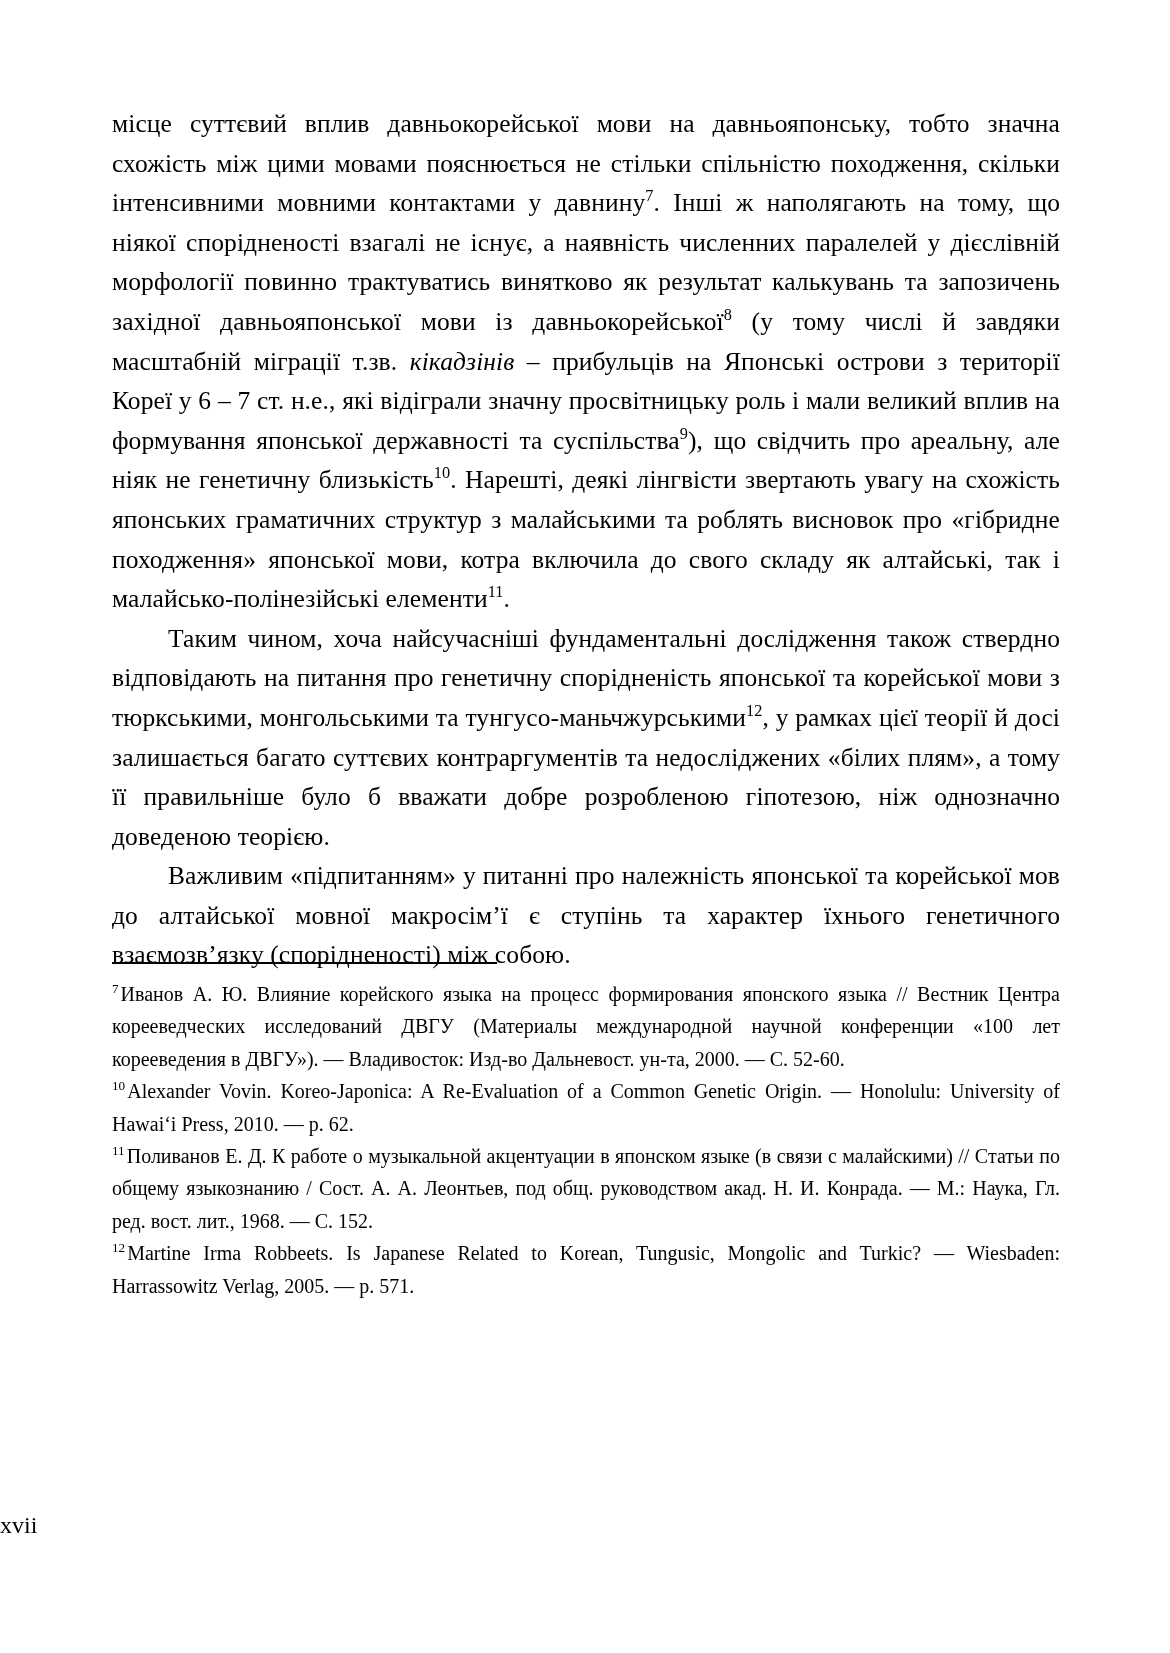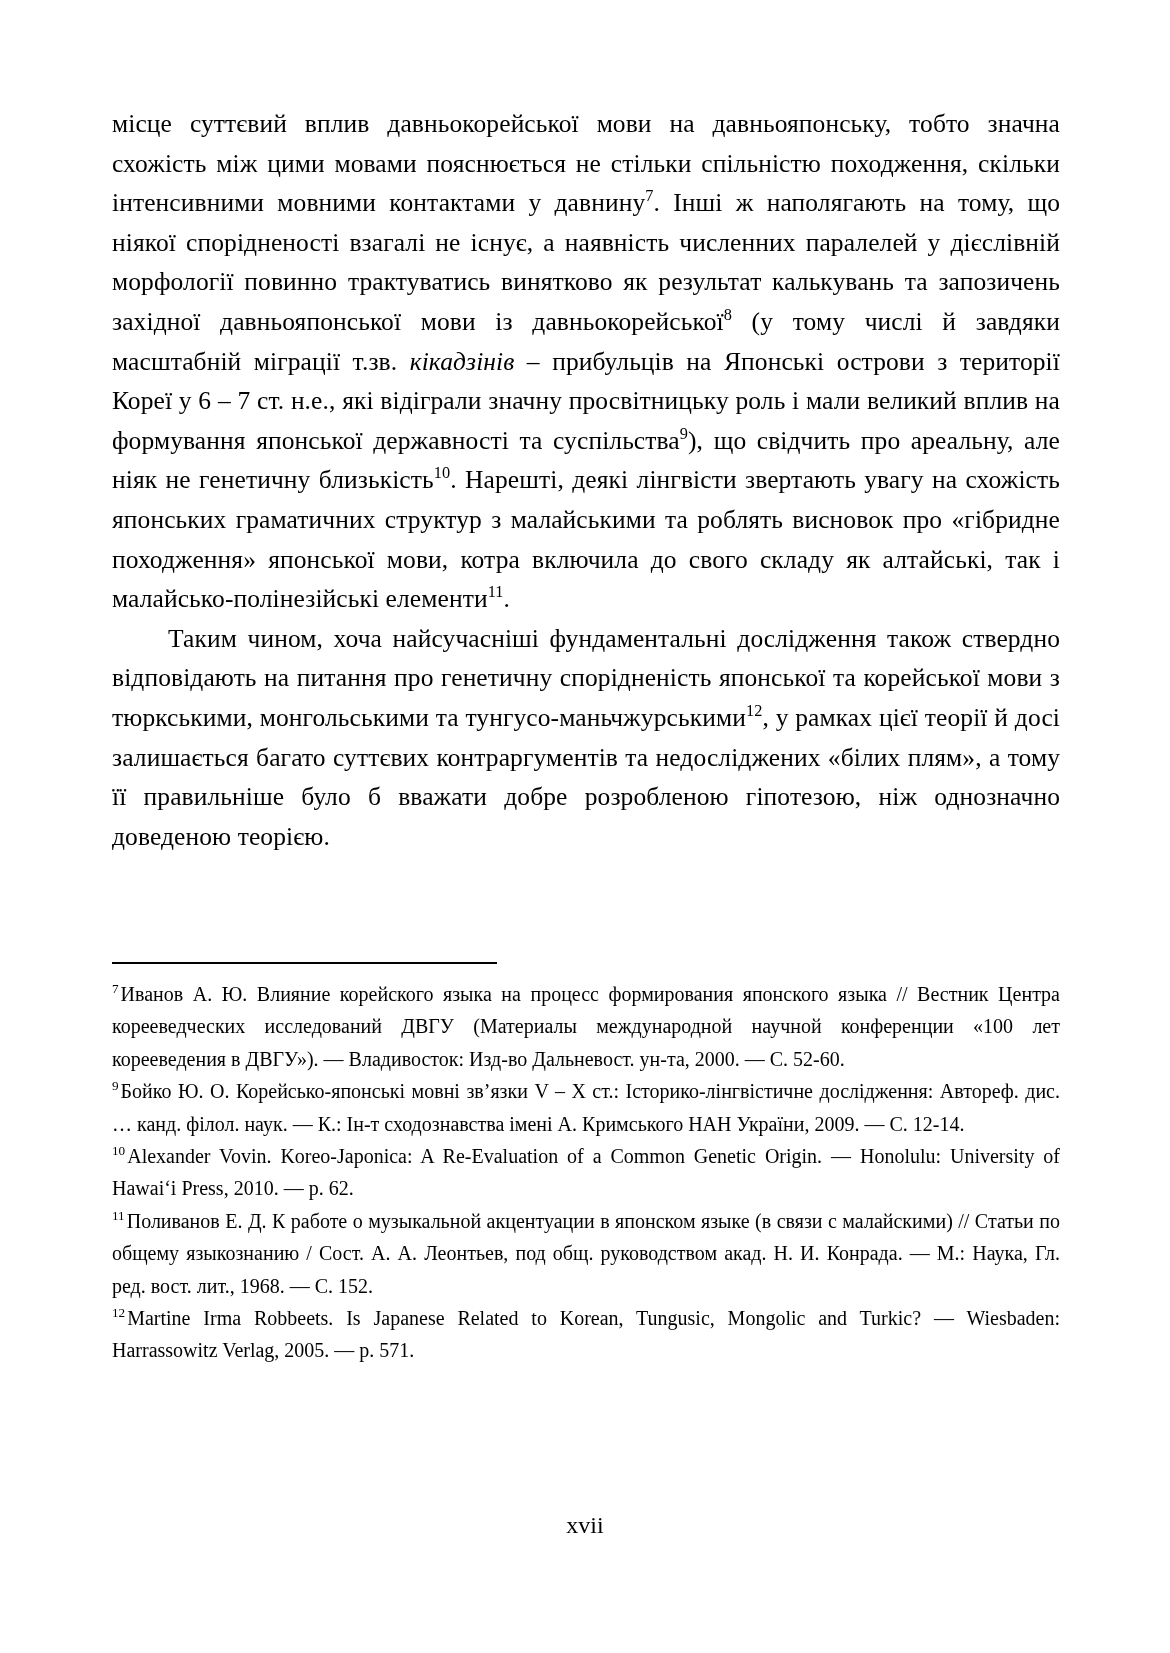--- a/index.html
+++ b/index.html
@@ -74,42 +74,41 @@
     font-size: 0.66em;
     vertical-align: 0.60em;
     margin-right: 2px;
   }
   
   .page-number {
     position: absolute;
     left: 0;
     right: 0;
     top: 1510px;
-    text-align: center;
     font-size: 24px;
     line-height: 30px;
   }
 </style>
 </head>
 <body>
 
 <div class="page">
 
   <div class="content">
     <div class="body-text" id="body-text">
         <p class="no-indent"><span>місце суттєвий вплив давньокорейської мови на давньояпонську, тобто значна схожість між цими мовами пояснюється не стільки спільністю походження, скільки інтенсивними мовними контактами у давнину</span><sup>7</sup><span>. Інші ж наполягають на тому, що ніякої спорідненості взагалі не існує, а наявність численних паралелей у дієслівній морфології повинно трактуватись винятково як результат калькувань та запозичень західної давньояпонської мови із давньокорейської</span><sup>8</sup><span> (у тому числі й завдяки масштабній міграції т.зв. </span><em class="italic">кікадзінів</em><span> – прибульців на Японські острови з території Кореї у 6 – 7 ст. н.е., які відіграли значну просвітницьку роль і мали великий вплив на формування японської державності та суспільства</span><sup>9</sup><span>), що свідчить про ареальну, але ніяк не генетичну близькість</span><sup>10</sup><span>. Нарешті, деякі лінгвісти звертають увагу на схожість японських граматичних структур з малайськими та роблять висновок про «гібридне походження» японської мови, котра включила до свого складу як алтайські, так і малайсько-полінезійські елементи</span><sup>11</sup><span>.</span></p>
         <p><span>Таким чином, хоча найсучасніші фундаментальні  дослідження також ствердно відповідають на питання про генетичну спорідненість японської та корейської мови з тюркськими, монгольськими та тунгусо-маньчжурськими</span><sup>12</sup><span>, у рамках цієї теорії й досі залишається багато суттєвих контраргументів та недосліджених «білих плям», а тому її правильніше було б вважати добре розробленою гіпотезою, ніж однозначно доведеною теорією.</span></p>
+        <p><span>Важливим «підпитанням» у питанні про належність японської та корейської мов до алтайської мовної макросім’ї є ступінь та характер їхнього генетичного взаємозв’язку (спорідненості) між собою.</span></p>
       </div>
   </div>
 
   <div class="footnote-area">
     <div class="footnote-rule"></div>
     <div class="footnotes" id="footnote-list">
         <p><sup>7</sup><span>Иванов А. Ю.  Влияние корейского языка на процесс формирования японского языка // Вестник Центра корееведческих исследований ДВГУ (Материалы международной научной конференции «100 лет корееведения в ДВГУ»). — Владивосток: Изд-во Дальневост. ун-та, 2000. — С. 52-60.</span></p>
-        <p><sup>9</sup><span>Бойко Ю. О. Корейсько-японські мовні зв’язки V – X ст.: Історико-лінгвістичне дослідження: Автореф. дис. … канд. філол. наук. — К.: Ін-т сходознавства імені А. Кримського НАН України, 2009. — С. 12-14.</span></p>
         <p><sup>10</sup><span>Alexander Vovin. Koreo-Japonica: A Re-Evaluation of a Common Genetic Origin. — Honolulu: University of Hawai‘i Press, 2010. — p. 62.</span></p>
         <p><sup>11</sup><span>Поливанов Е. Д. К работе о музыкальной акцентуации в японском языке (в связи с малайскими) // Статьи по общему языкознанию / Сост. А. А. Леонтьев, под общ. руководством акад. Н. И. Конрада. — М.: Наука, Гл. ред. вост. лит., 1968. — С. 152.</span></p>
         <p><sup>12</sup><span>Martine Irma Robbeets. Is Japanese Related to Korean, Tungusic, Mongolic and Turkic? — Wiesbaden: Harrassowitz Verlag, 2005. — p. 571.</span></p>
       </div>
   </div>
 
   <div class="page-number">xvii</div>
 
 </div>
 

